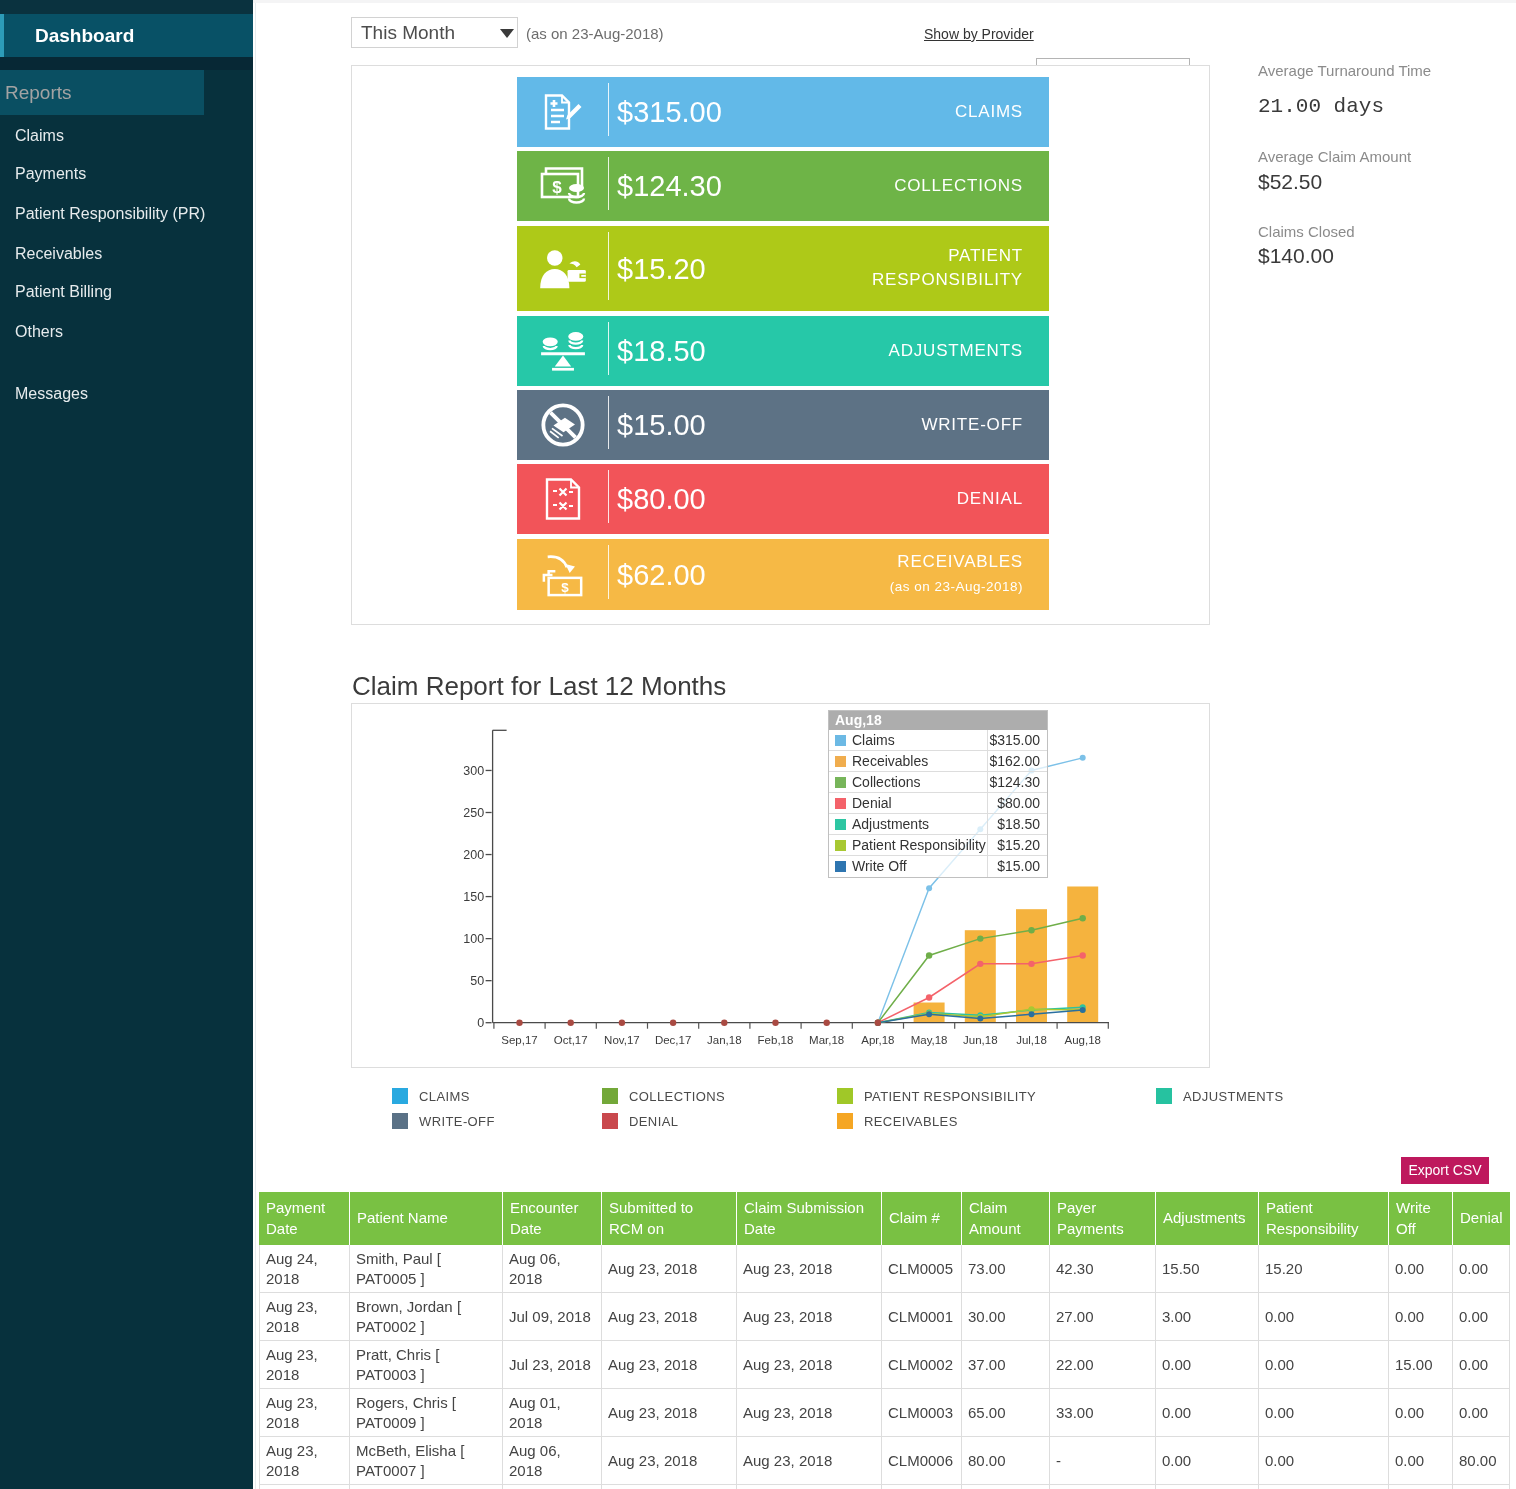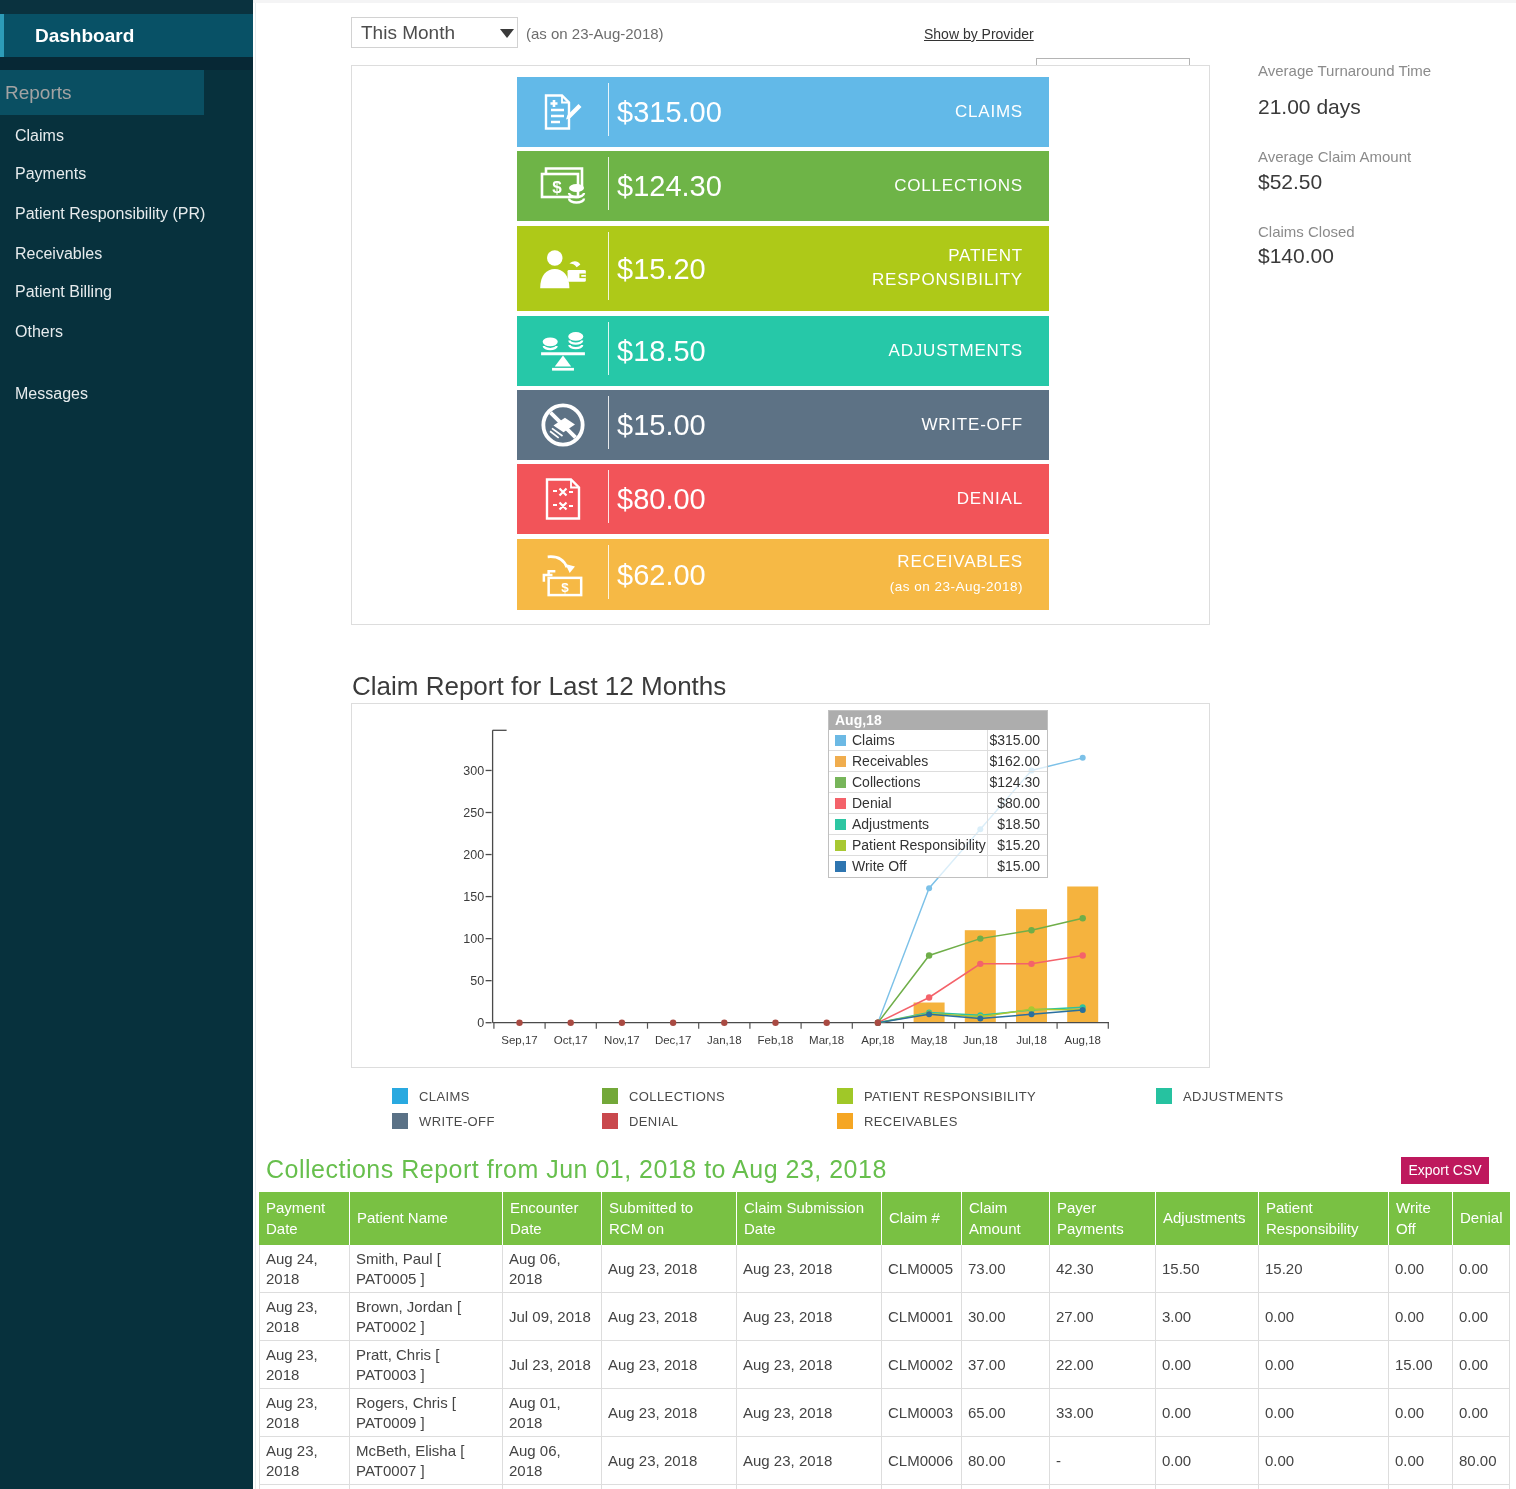--- a/index.html
+++ b/index.html
@@ -207,21 +207,21 @@
         <path d="M31 21 l-4.5 -9.5 l10 2.5 z" fill="#fff" stroke="none"></path>
       </svg>
         </div>
       <div class="divider"></div>
       <div class="amt">$62.00</div>
       <div class="lbl">RECEIVABLES<br><span class="sub">(as on 23-Aug-2018)</span></div>
     </div>
   </div>
 
   <div class="rlabel" style="top:62px;">Average Turnaround Time</div>
-  <div class="rvalue" style="top:95px;">21.00 days</div>
+  <div class="rvalue" style="top:95px;font-family:Liberation Mono, monospace;">21.00 days</div>
   <div class="rlabel" style="top:148px;">Average Claim Amount</div>
   <div class="rvalue" style="top:170px;">$52.50</div>
   <div class="rlabel" style="top:223px;">Claims Closed</div>
   <div class="rvalue" style="top:244px;">$140.00</div>
 
   <div id="charttitle">Claim Report for Last 12 Months</div>
   <div id="chartpanel">
     <svg id="chartsvg" width="857" height="363" viewBox="0 0 857 363">
         <rect x="561.6" y="298.5208" width="31" height="20.17919999999998" fill="#f5b33e"></rect>
         <rect x="612.8" y="226.212" width="31" height="92.488" fill="#f5b33e"></rect>
@@ -362,21 +362,20 @@
   <div class="lg-tx" style="left:864px; top:1089px;">PATIENT RESPONSIBILITY</div>
   <div class="lg-sq" style="left:1156px; top:1088px; background:#26c2a0;"></div>
   <div class="lg-tx" style="left:1183px; top:1089px;">ADJUSTMENTS</div>
   <div class="lg-sq" style="left:392px; top:1113px; background:#5a7186;"></div>
   <div class="lg-tx" style="left:419px; top:1114px;">WRITE-OFF</div>
   <div class="lg-sq" style="left:602px; top:1113px; background:#c9484d;"></div>
   <div class="lg-tx" style="left:629px; top:1114px;">DENIAL</div>
   <div class="lg-sq" style="left:837px; top:1113px; background:#f5a623;"></div>
   <div class="lg-tx" style="left:864px; top:1114px;">RECEIVABLES</div>
 
-  <div id="colltitle">Collections Report from Jun 01, 2018 to Aug 23, 2018</div>
   <div id="exportcsv">Export CSV</div>
 
   <table id="rtable" cellspacing="0">
     <colgroup>
       <col style="width:91px">
         <col style="width:153px">
         <col style="width:99px">
         <col style="width:135px">
       <col style="width:145px">
         <col style="width:80px">

